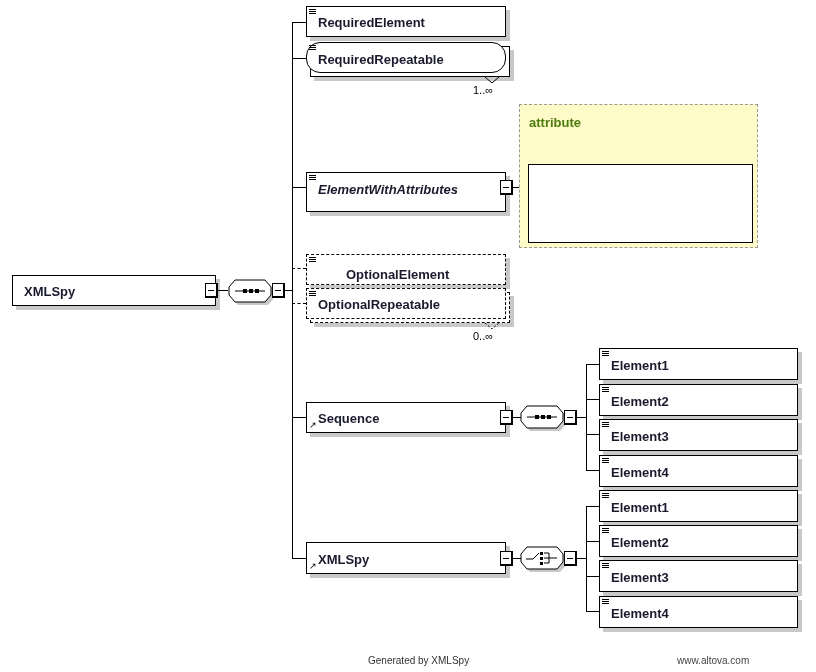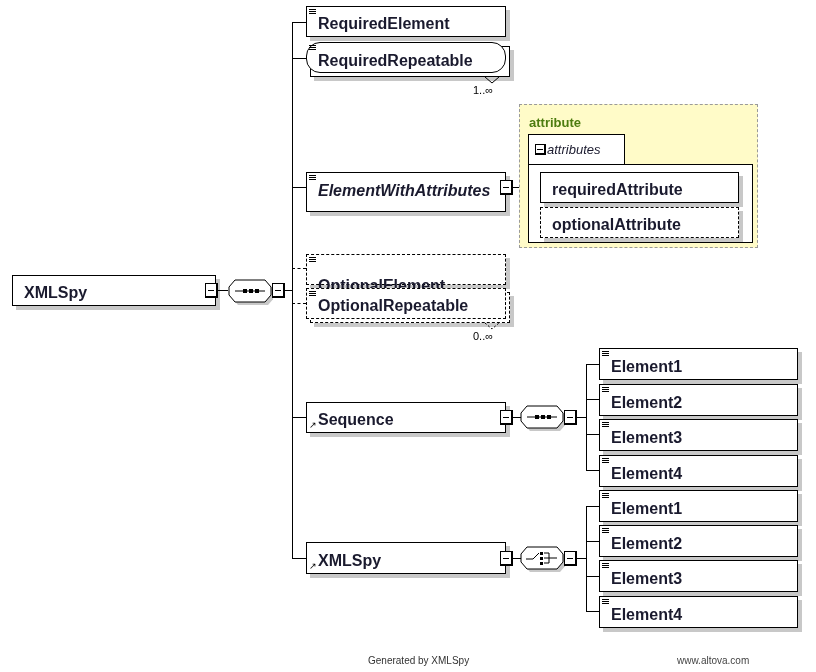--- a/index.html
+++ b/index.html
@@ -2,21 +2,21 @@
 <html><head>
 <meta charset="utf-8">
 <style>
   html,body{margin:0;padding:0;background:#fff;}
   body{width:816px;height:672px;position:relative;overflow:hidden;font-family:"Liberation Sans",sans-serif;}
   .abs{position:absolute;}
   .line{position:absolute;background:#000;}
   .dline{position:absolute;border-top:1px dashed #000;height:0;}
   .box{position:absolute;background:#fff;border:1px solid #000;box-sizing:border-box;box-shadow:4px 4px 0 #c8c8c8;}
   .box.dashed{border:1px dashed #000;}
-  .box .lbl{position:absolute;left:11px;font-size:16px;font-weight:bold;color:#1a1a2e;white-space:nowrap;}
+  .box .lbl{position:absolute;left:11px;font-size:13px;font-weight:bold;color:#1a1a2e;white-space:nowrap;}
   .stack{position:absolute;background:#fff;border:1px solid #000;box-sizing:border-box;box-shadow:4px 4px 0 #c8c8c8;}
   .stack.dashed{border:1px dashed #000;}
   .elicon{position:absolute;left:2px;top:2px;width:7px;height:6px;}
   .elicon i{display:block;height:1px;background:#000;margin-bottom:1px;}
   .ref{position:absolute;left:2px;bottom:2px;font-size:9px;line-height:9px;color:#000;}
   .toggle{position:absolute;width:13px;height:15px;background:#fff;border:1px solid #000;box-sizing:border-box;box-shadow:2px 2px 0 #000 inset, 0 0 0 0 #000;}
   .toggle{box-shadow:none;border-right:2px solid #000;border-bottom:2px solid #000;}
   .toggle::after{content:"";position:absolute;left:2px;right:2px;top:6px;height:1px;background:#000;}
   .compositor{position:absolute;width:44px;height:22px;}
   .occ{position:absolute;font-size:11px;color:#000;}
@@ -77,44 +77,32 @@
       <i></i>
     </span>
   <span class="lbl" style="top:9px;">ElementWithAttributes</span>
 </div>
 <div class="toggle" style="left:500px;top:180px;"></div>
 <div class="line" style="left:513px;top:187px;width:14px;height:1px;"></div>
 
 <div class="abs" style="left:519px;top:104px;width:239px;height:144px;background:#fffbc8;border:1px dashed #9a9a9a;box-sizing:border-box;">
   <span class="abs" style="left:9px;top:10px;font-size:13px;font-weight:bold;color:#4d7c0f;">attribute</span>
 
-  <div class="abs" style="left:8px;top:29px;width:97px;height:31px;background:#fff;border:1px solid #000;border-bottom:none;box-sizing:border-box;">
-    <span class="abs" style="left:6px;top:9px;width:11px;height:11px;border:1px solid #000;border-right:2px solid #000;border-bottom:2px solid #000;box-sizing:border-box;background:#fff;">
-      <span style="position:absolute;left:1px;right:1px;top:4px;height:1px;background:#000;"></span>
-    </span>
-    <span class="abs" style="left:18px;top:7px;font-size:13px;font-style:italic;color:#1a1a2e;">attributes</span>
-  </div>
   <div class="abs" style="left:8px;top:59px;width:225px;height:79px;background:#fff;border:1px solid #000;box-sizing:border-box;"></div>
   <div class="line" style="left:104px;top:59px;width:129px;height:1px;"></div>
-  <div class="box" style="left:20px;top:67px;width:199px;height:31px;">
-    <span class="lbl" style="top:8px;">requiredAttribute</span>
-  </div>
-  <div class="box dashed" style="left:20px;top:102px;width:199px;height:31px;">
-    <span class="lbl" style="top:8px;">optionalAttribute</span>
-  </div>
 </div>
 
 <div class="dline" style="left:292px;top:268px;width:14px;"></div>
 <div class="box dashed" style="left:306px;top:254px;width:200px;height:31px;">
   <span class="elicon">
       <i></i>
       <i></i>
       <i></i>
     </span>
-  <span class="lbl" style="top:22px;">OptionalElement</span>
+  <span class="lbl" style="top:12px;margin-left:28px;">OptionalElement</span>
 </div>
 
 <div class="dline" style="left:292px;top:303px;width:14px;"></div>
 <div class="stack dashed" style="left:310px;top:292px;width:200px;height:31px;"></div>
 <div class="box dashed" style="left:306px;top:288px;width:200px;height:31px;box-shadow:none;">
   <span class="elicon">
       <i></i>
       <i></i>
       <i></i>
     </span>

